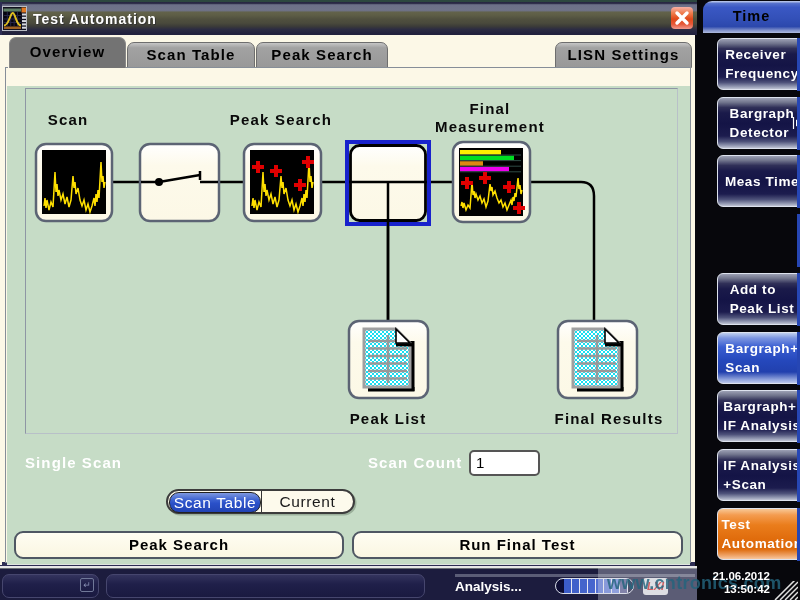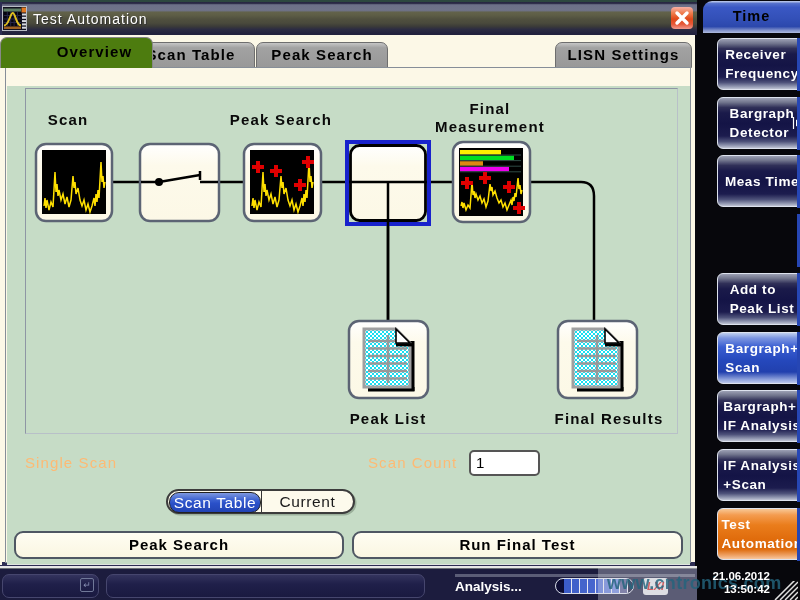--- a/index.html
+++ b/index.html
@@ -3,44 +3,44 @@
 html,body{margin:0;padding:0}
 #s{position:relative;width:800px;height:600px;background:#2e2e54;overflow:hidden;
    font-family:"Liberation Sans",sans-serif;}
 .ab{position:absolute}
 .b{font-weight:bold}
 
 #title{left:2px;top:2px;width:695px;height:31px;
  background:linear-gradient(180deg,#23233e 0%,#30304c 5%,#6c7088 9%,#6f7389 27%,#62624a 33%,#5e5e46 42%,#50503e 55%,#4a4a3c 68%,#3c3c38 78%,#2c2c42 88%,#23233e 100%);}
 #ticon{left:2px;top:6px;width:25px;height:25px;}
 #topedge{left:0;top:0;width:697px;height:2px;background:#2c473f;}
-#ttext{left:33px;top:11px;font-size:14px;font-weight:normal;letter-spacing:1px;color:#fff;text-shadow:1px 1px 0 #333;}
+#ttext{left:33px;top:11px;font-size:14px;font-weight:bold;letter-spacing:1px;color:#fff;text-shadow:1px 1px 0 #333;}
 #close{left:671px;top:7px;width:22px;height:22px;border-radius:4px;
  background:linear-gradient(180deg,#f6b0a6 0%,#ef7c4c 28%,#e04818 55%,#e65838 78%,#f09a8e 100%);}
 
 .tab{top:42px;height:24px;border-radius:7px 7px 0 0;background:linear-gradient(180deg,#c6c6c6 0%,#a2a2a2 20%,#989898 100%);
  border:1px solid #6e6e6e;color:#000;font-weight:bold;font-size:15px;letter-spacing:1.1px;text-align:center;line-height:23px;}
-#tab1{left:0;top:37px;width:115px;height:30px;background:#4d7c0f;border-color:#888;border-bottom:none;line-height:28px;z-index:3;padding-left:36px;}
+#tab1{left:9px;top:37px;width:115px;height:30px;background:#737373;border-color:#888;border-bottom:none;line-height:28px;z-index:3;}
 #tab2{left:127px;width:126px}
 #tab3{left:256px;width:130px}
 #tab4{left:389px;width:163px}
 #tab5{left:555px;width:135px}
 
 #page{left:2px;top:35px;width:693px;height:527px;background:#fcf8e7;}
 #tline{left:2px;top:33px;width:695px;height:2px;background:#22223e;}
 #pborder{left:5px;top:67px;width:684px;height:494px;border:1.5px solid #868e98;}
 #notch{left:8px;top:66px;width:114px;height:4px;background:#fcf8e7;}
 #green{left:7px;top:86px;width:683px;height:478px;background:#c6dcc6;}
 #pbot1{left:7px;top:564px;width:683px;height:1px;background:#dfe4df;}
 #pbot2{left:0px;top:565.5px;width:697px;height:1px;background:#9aa2aa;}
 #dlgr{left:695px;top:2px;width:2px;height:33px;background:#70788a;}
 #gapl{left:695px;top:35px;width:2px;height:565px;background:#08080e;}
 #panel{left:25px;top:88px;width:651px;height:344px;border:1px solid #8e96a4;border-right-color:#b8c0c8;border-bottom-color:#b8c0c8;}
 
-.lab{font-size:15px;font-weight:normal;color:#fdba74;letter-spacing:1.1px;}
+.lab{font-size:15px;font-weight:bold;color:#ffffff;letter-spacing:1.1px;}
 .toggle{width:185px;height:21px;border:2px solid #3c3c3c;border-radius:13px;background:#fdfaec;box-shadow:1.5px 1.5px 0 rgba(120,140,120,.55);}
 .bseg{position:absolute;left:1px;top:1px;width:90px;height:19px;border:1px solid #222;border-radius:10px;
  background:linear-gradient(180deg,#7e98e0 0%,#3a60d0 38%,#2a50c8 55%,#2244b4 100%);
  color:#fff;font-weight:normal;font-size:15.5px;letter-spacing:.6px;text-align:center;line-height:19px;}
 .cseg{position:absolute;left:93px;top:0px;width:91px;height:21px;border-left:1.5px solid #333;
  color:#1a1a1a;font-weight:normal;font-size:15.5px;letter-spacing:.6px;text-align:center;line-height:21px;}
 #input1{left:469px;top:450px;width:62px;height:22px;background:#fff;border:2px solid #555;border-radius:5px;
  font-size:15px;font-weight:normal;padding-left:5px;line-height:22px;color:#000;}
 .bigbtn{top:531px;height:24px;background:linear-gradient(180deg,#fffdf2 0%,#faf6e2 100%);border:2px solid #4f5763;border-radius:9px;
  font-size:15px;font-weight:bold;letter-spacing:1px;text-align:center;line-height:24px;color:#000;}

